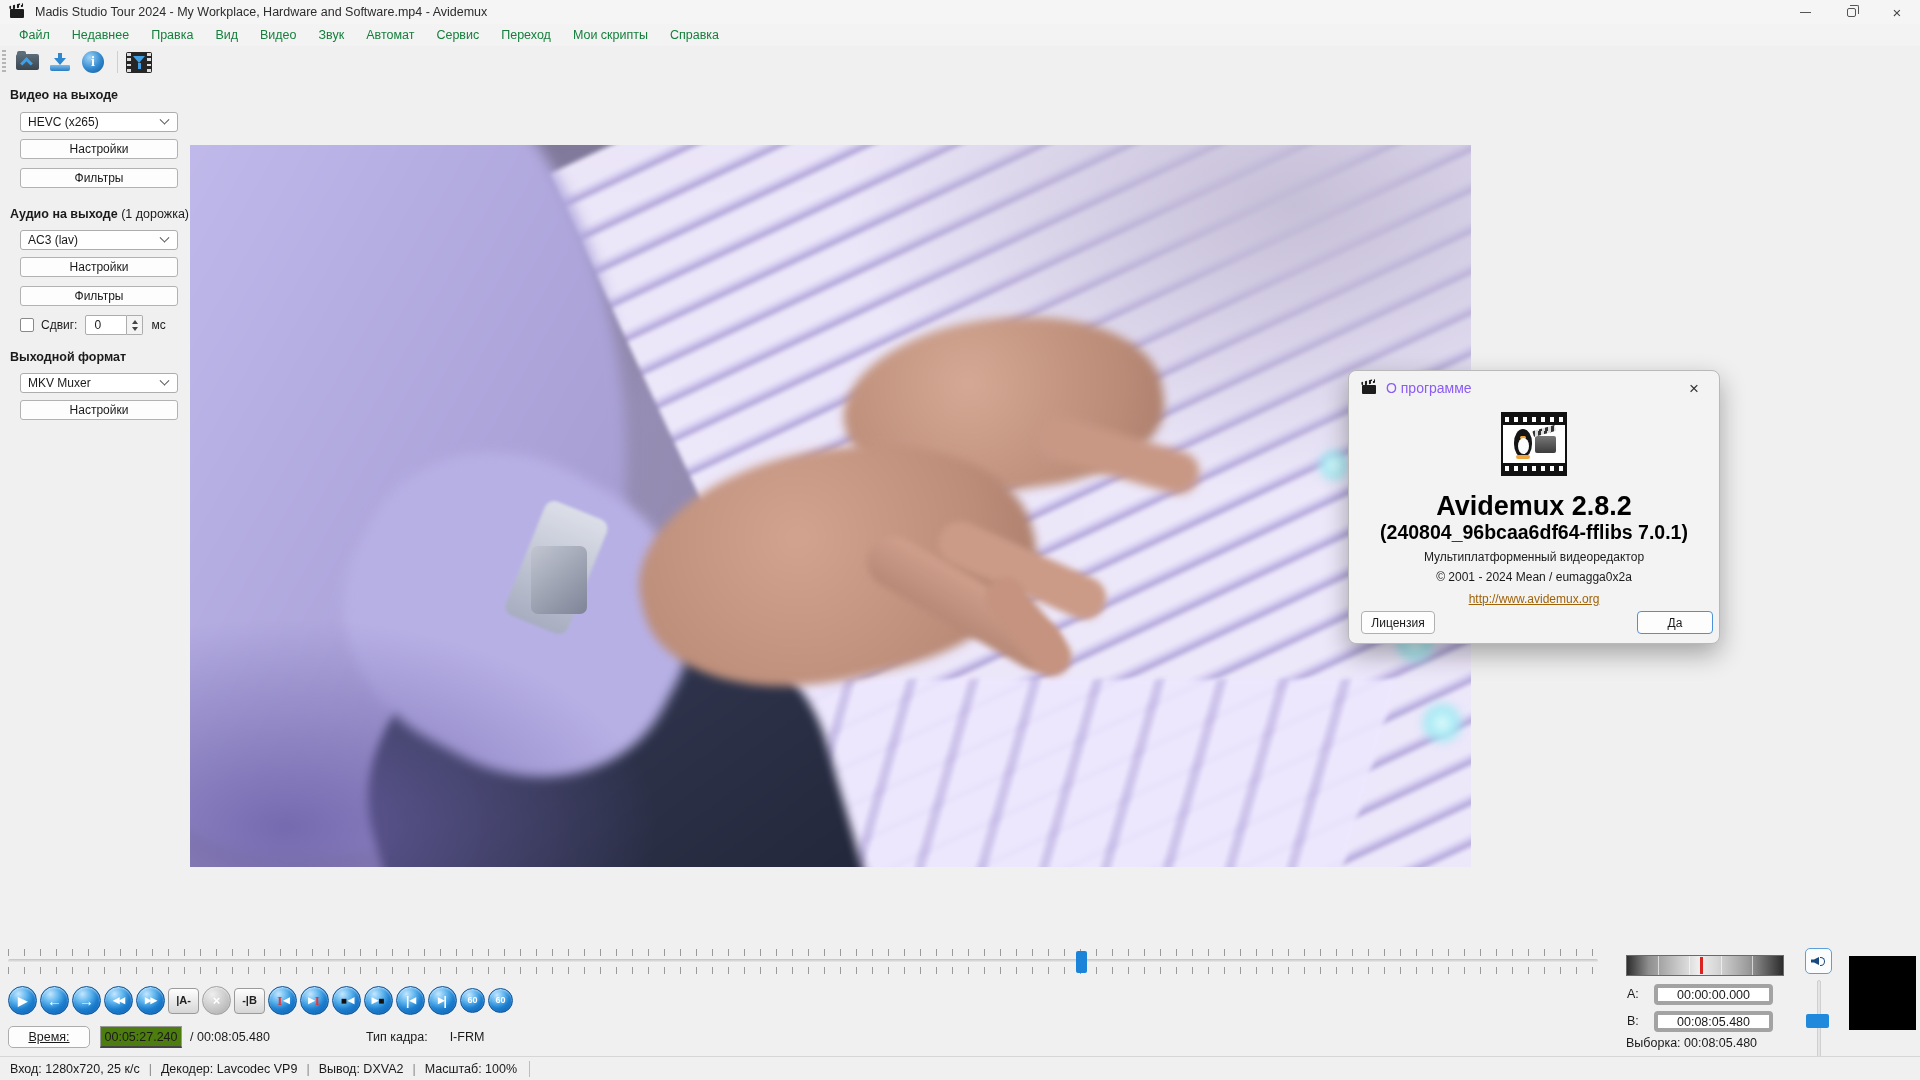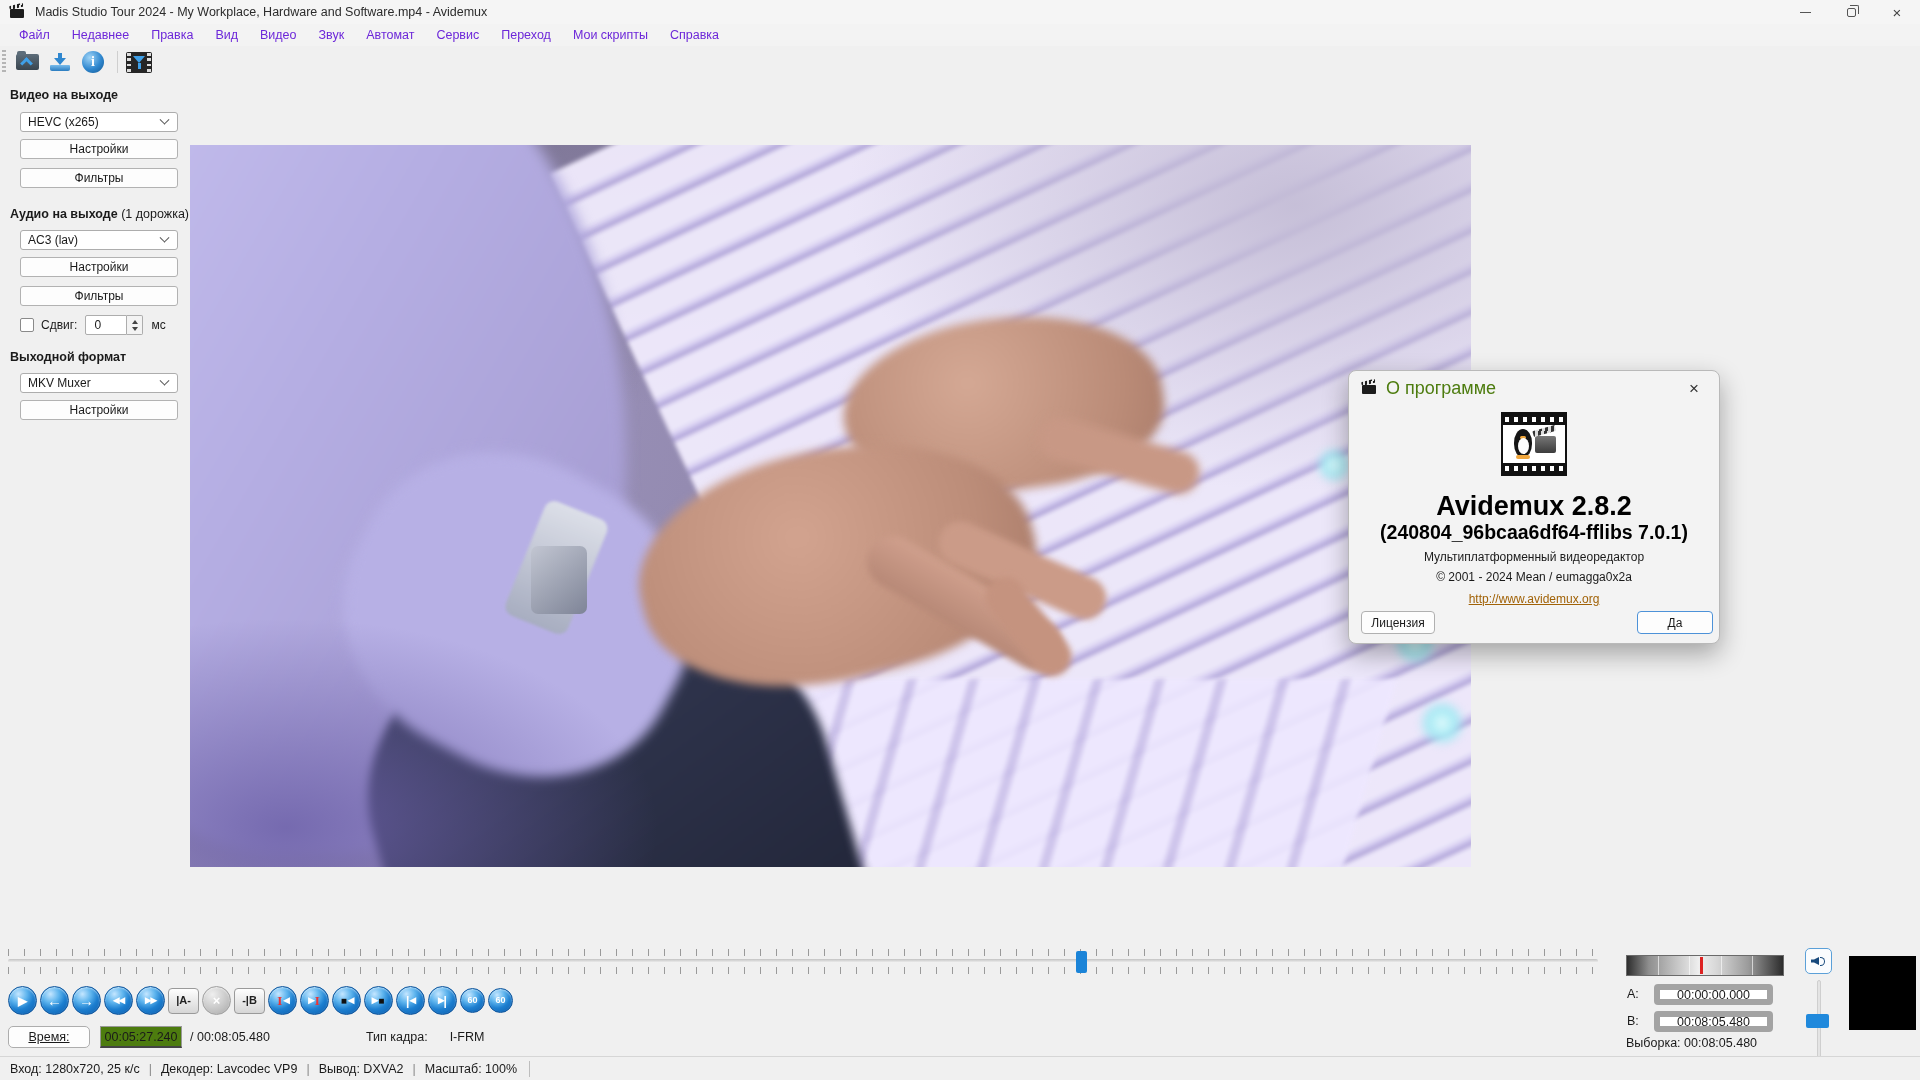--- a/index.html
+++ b/index.html
@@ -14,21 +14,21 @@
   .title-text { margin-left:10px; font-size:12.5px; color:#2c2c2c; }
   .win-controls { position:absolute; right:0; top:0; height:24px; display:flex; }
   .win-btn { width:46px; height:24px; display:flex; align-items:center; justify-content:center; color:#555; }
   .min-glyph { width:11px; height:1px; background:#555; }
   .restore-glyph { width:9px; height:9px; border:1px solid #555; border-radius:2px; position:relative; background:#f5f5f5; }
   .restore-glyph span { position:absolute; left:2px; top:-4px; width:9px; height:9px; border:1px solid #555; border-left:none; border-bottom:none; border-radius:0 2px 0 0; }
   .close-glyph { font-size:15px; color:#444; line-height:1; }
 
   
   .menubar { position:absolute; left:0; top:24px; width:1920px; height:22px; display:flex; align-items:center; padding-left:8px; background:#f3f3f3; }
-  .menu-item { padding:2px 11px; font-size:12.5px; color:#6d28d9; }
+  .menu-item { padding:2px 11px; font-size:12.5px; color:#15803d; }
 
   
   .toolbar { position:absolute; left:0; top:46px; width:1920px; height:32px; display:flex; align-items:center; background:#f0f0f0; }
   .tb-handle { width:4px; height:24px; margin:0 6px 0 2px; background:repeating-linear-gradient(180deg,#b5b5b5 0 2px,transparent 2px 4px); }
   .tb-btn { width:30px; height:27px; display:flex; align-items:center; justify-content:center; margin-right:3px; position:relative; }
   .tb-sep { width:1px; height:22px; background:#cfcfcf; margin:0 6px; }
   .ic-folder { width:23px; height:16px; background:linear-gradient(#5d6d7a,#39454e); border-radius:2px; position:relative; }
   .ic-folder::before { content:""; position:absolute; top:-3px; left:1px; width:9px; height:4px; background:#5d6d7a; border-radius:2px 2px 0 0; }
   .ic-folder .up { position:absolute; left:6px; top:5px; width:9px; height:9px; border-left:3px solid #3fa0e8; border-top:3px solid #3fa0e8; transform:rotate(45deg); }
   .ic-save { width:22px; height:18px; position:relative; }
@@ -74,21 +74,21 @@
   .v-hand-near { left:35%; top:42%; width:31%; height:32%; border-radius:50% 62% 45% 55%; background:radial-gradient(circle at 42% 35%,#d2a38f,#bc8d79 65%,#a87a68); filter:blur(5px); transform:rotate(-14deg); }
   .v-finger1 { left:52%; top:60%; width:17%; height:7%; border-radius:44px; background:linear-gradient(#d0a08d,#b78876); filter:blur(3px); transform:rotate(30deg); }
   .v-finger2 { left:58%; top:56%; width:14%; height:6%; border-radius:44px; background:#cb9b88; filter:blur(3px); transform:rotate(24deg); }
   .v-thumb { left:61%; top:64%; width:9%; height:5.5%; border-radius:40px; background:#c5937f; filter:blur(3px); transform:rotate(52deg); }
   .v-shadow-bl { left:-6%; bottom:-8%; width:45%; height:45%; background:radial-gradient(ellipse at 30% 70%,rgba(108,96,168,.85),rgba(108,96,168,0) 65%); }
   .glow { border-radius:50%; filter:blur(4px); background:radial-gradient(circle,#eafdff 0%,#9fe8f2 45%,rgba(159,232,242,0) 75%); }
 
   
   .dialog { position:absolute; left:1348px; top:370px; width:372px; height:274px; background:#f3f3f3; border:1px solid #b9b9b9; border-radius:8px; box-shadow:0 10px 26px rgba(0,0,0,.32); z-index:10; }
   .dlg-titlebar { position:absolute; left:0; top:0; right:0; height:34px; display:flex; align-items:center; padding-left:13px; }
-  .dlg-title { margin-left:9px; font-size:18px; color:#4d7c0f; }
+  .dlg-title { margin-left:9px; font-size:14px; color:#8b5cf6; }
   .dlg-close { position:absolute; right:15px; top:8px; width:20px; height:20px; display:flex; align-items:center; justify-content:center; font-size:17px; color:#333; }
   .dlg-logo { position:absolute; left:50%; top:41px; transform:translateX(-50%); width:66px; height:64px; background:#fff; border:2px solid #111; }
   .dlg-logo .strip { position:absolute; left:0; right:0; height:11px; background:#111; }
   .dlg-logo .strip.b { bottom:0; } .dlg-logo .strip.t { top:0; }
   .dlg-logo .holes { position:absolute; left:2px; right:2px; height:5px; background:repeating-linear-gradient(90deg,#fff 0 4px,#111 4px 9px); }
   .dlg-logo .strip.t .holes { top:3px; } .dlg-logo .strip.b .holes { top:3px; }
   .penguin { position:absolute; left:11px; top:15px; width:18px; height:28px; background:#151515; border-radius:50% 50% 46% 46%; }
   .penguin .belly { position:absolute; left:3.5px; top:9px; width:11px; height:16px; background:#fcfcfc; border-radius:50%; }
   .penguin .beak { position:absolute; left:6px; top:7px; width:6px; height:3px; background:#f0a63c; border-radius:2px; }
   .penguin .feet { position:absolute; left:2px; bottom:-2px; width:14px; height:4px; background:#f0a63c; border-radius:2px; }
@@ -124,21 +124,21 @@
   .time-row { position:absolute; left:8px; top:1026px; height:22px; display:flex; align-items:center; font-size:12.5px; }
   .time-combo { width:82px; height:22px; border:1px solid #adadad; border-radius:5px; background:#fdfdfd; display:flex; align-items:center; justify-content:center; margin-right:10px;text-decoration:underline; }
   .time-field { width:82px; height:22px; background:#4d7c0f; border:1px solid #999; border-bottom:2px solid #444; display:flex; align-items:center; justify-content:center; margin-right:8px; }
   .frame-type { margin-left:96px; display:flex; gap:22px; }
 
   
   .jog { position:absolute; left:1626px; top:955px; width:158px; height:21px; border:1px solid #6a6a6a; background:linear-gradient(90deg,#2e2e2e 0%,#8f8f8f 14%,#c6c6c6 32%,#efefef 46%,#d6d6d6 58%,#9a9a9a 78%,#4a4a4a 94%,#2c2c2c 100%); }
   .jog .seg { position:absolute; top:0; bottom:0; width:1px; background:rgba(250,250,250,.65); }
   .jog .redline { position:absolute; left:47%; top:1px; bottom:1px; width:2.5px; background:#d22; }
   .ab-label { position:absolute; left:1627px; font-size:12.5px; }
-  .ab-field { position:absolute; left:1654px; width:119px; height:21px; background:#fff; border:6px solid #a3a3a3; border-radius:4px; display:flex; align-items:center; justify-content:center; font-size:12.5px; }
+  .ab-field { position:absolute; left:1654px; width:119px; height:21px; background:#fff; border:4px solid #a3a3a3; border-radius:4px; display:flex; align-items:center; justify-content:center; font-size:12.5px; }
   .sel-text { position:absolute; left:1626px; top:1036px; font-size:12.5px; }
   .spk-btn { position:absolute; left:1805px; top:948px; width:27px; height:26px; background:#fafcfe; border:1.5px solid #5ba0d8; border-radius:5px; display:flex; align-items:center; justify-content:center; }
   .spk { width:15px; height:13px; position:relative; }
   .spk .cone { position:absolute; left:0; top:2.5px; width:8px; height:8px; background:#17497c; clip-path:polygon(0 30%,38% 30%,100% 0,100% 100%,38% 70%,0 70%); }
   .spk .w1 { position:absolute; left:8.5px; top:2px; width:5px; height:9px; border:1.5px solid #17497c; border-left:none; border-radius:0 8px 8px 0; }
   .vol-track { position:absolute; left:1817px; top:980px; width:4px; height:82px; background:#e4e4e4; border:1px solid #cfcfcf; border-radius:2px; }
   .vol-handle { position:absolute; left:1806px; top:1014px; width:23px; height:14px; background:#2089dc; border-radius:2px; }
   .meter { position:absolute; left:1849px; top:956px; width:67px; height:74px; background:#000; }
 
   

